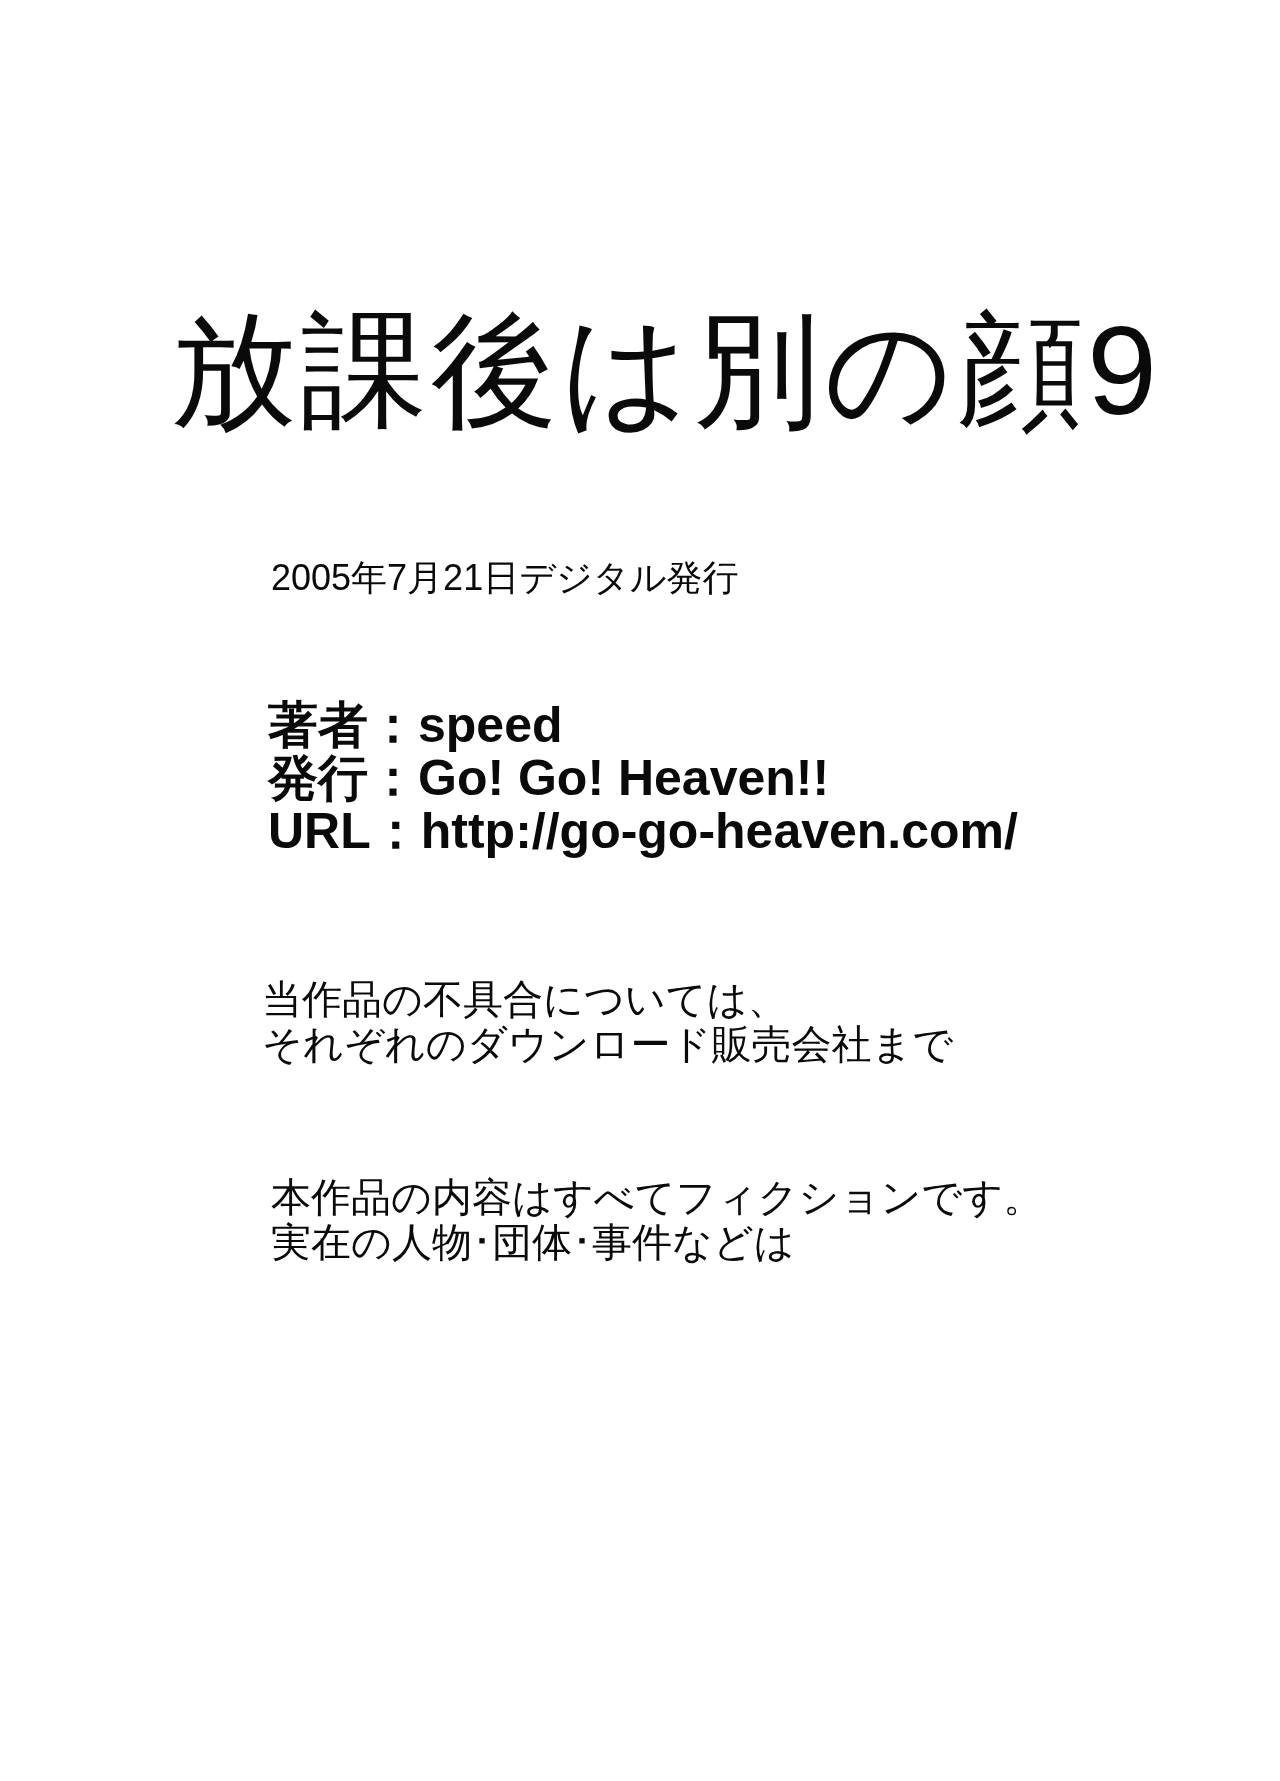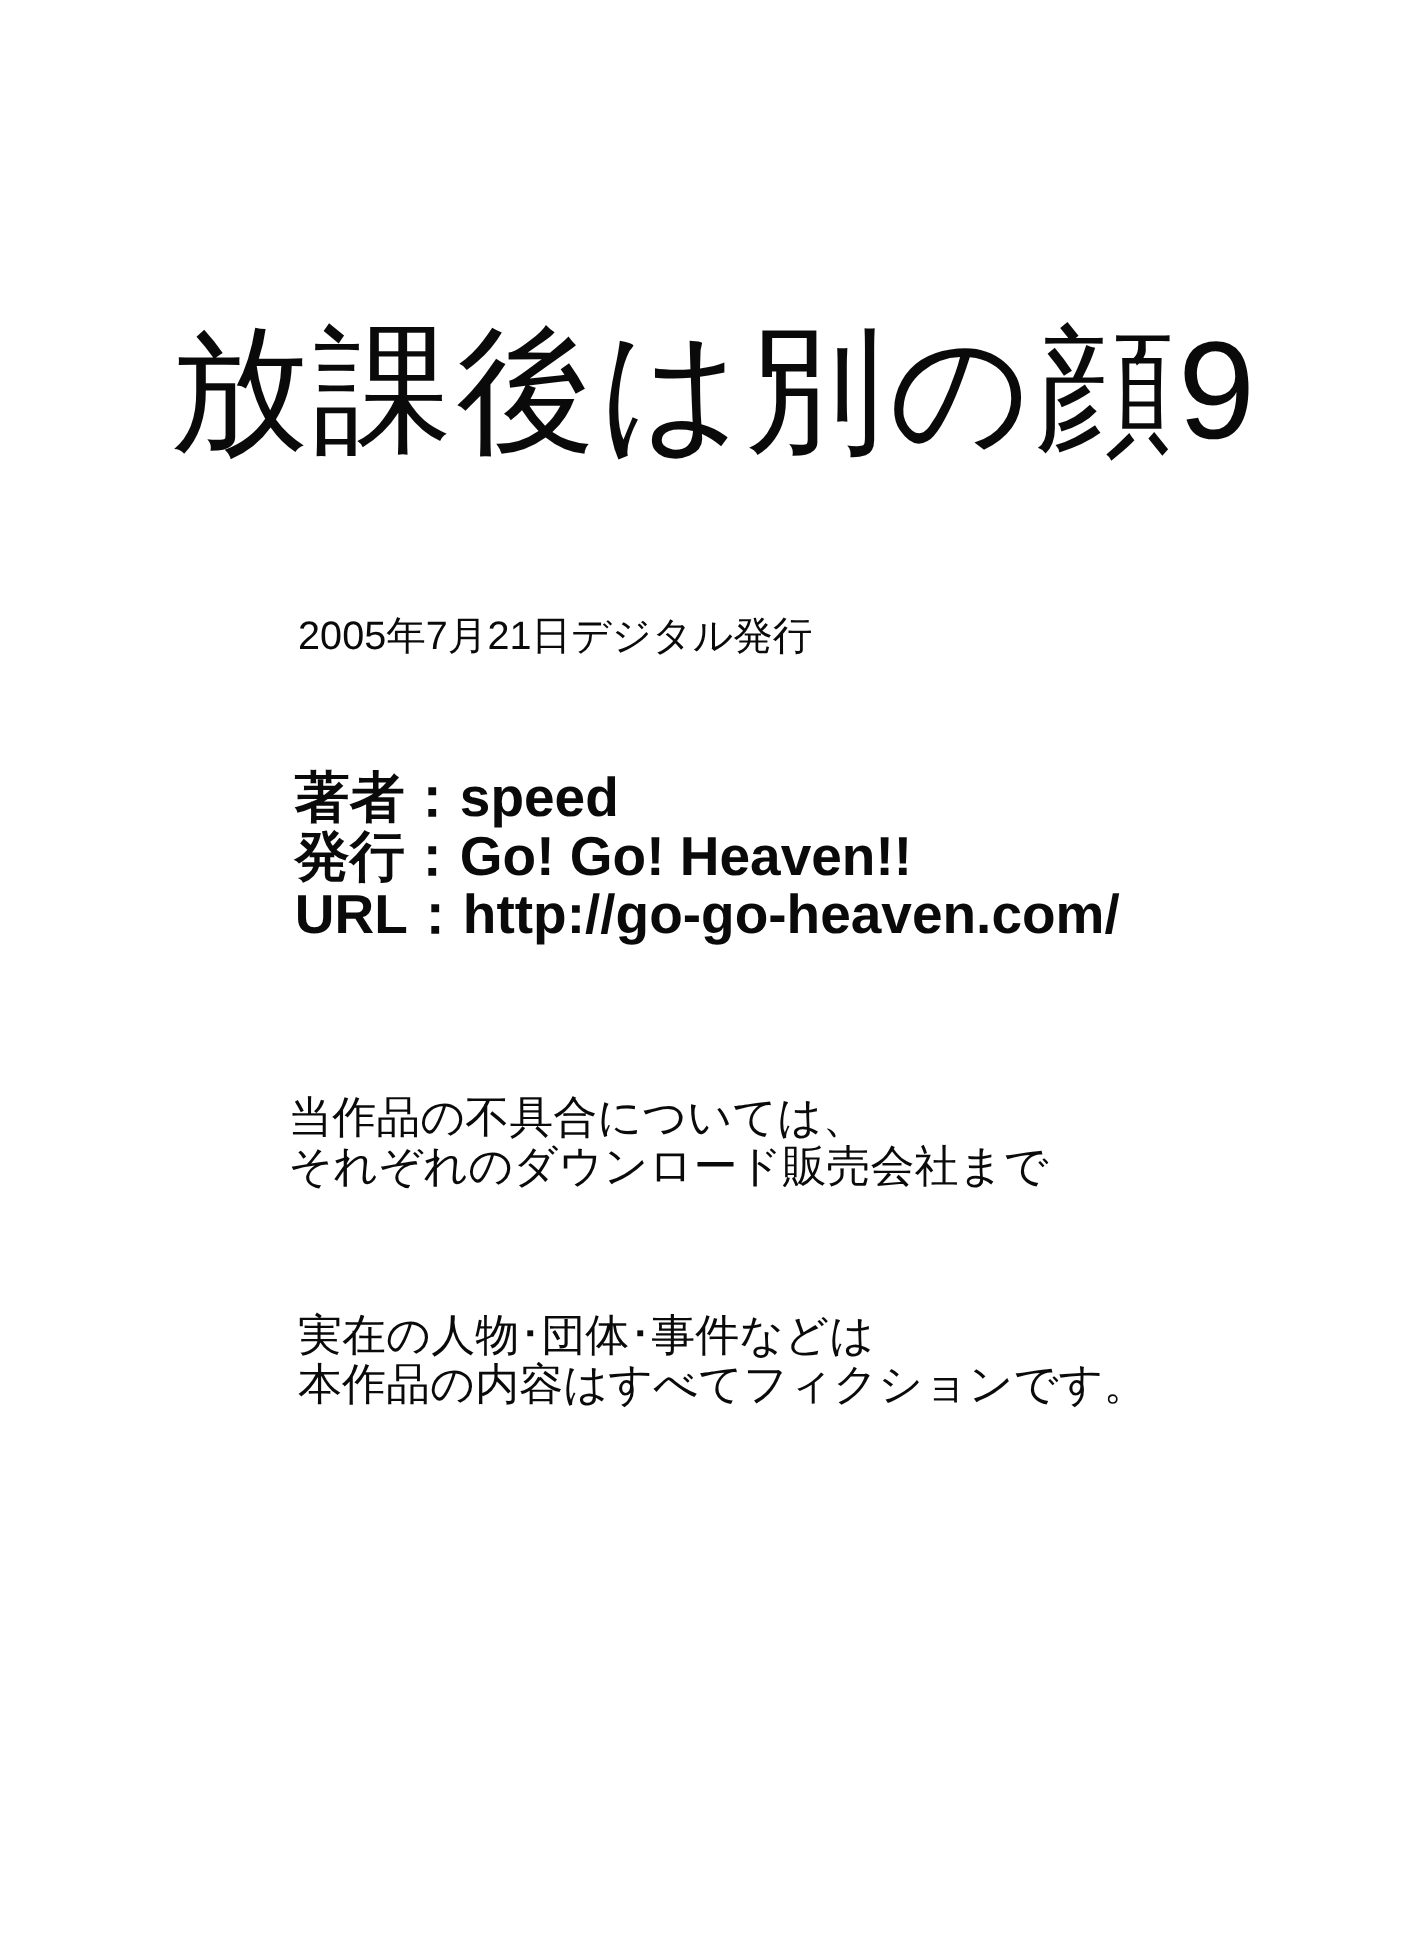--- a/index.html
+++ b/index.html
@@ -13,21 +13,21 @@
     height: 1781px;
     background: #ffffff;
     color: #0a0a0a;
     font-family: "Liberation Sans", "DejaVu Sans", sans-serif;
     overflow: hidden;
   }
   .title {
     position: absolute;
     left: 155px;
     top: 292px;
-    margin: 0;
+    margin: 16px;
     font-size: 126px;
     font-weight: 400;
     letter-spacing: 4px;
     line-height: 1;
     white-space: nowrap;
   }
   .publish-date {
     position: absolute;
     left: 271px;
     top: 560px;
@@ -42,21 +42,20 @@
     font-size: 50px;
     line-height: 53px;
     white-space: nowrap;
     font-weight: bold;
   }
   .notice {
     position: absolute;
     font-size: 40px;
     line-height: 45px;
     white-space: nowrap;
-    margin-top: 17px;
   }
   .notice.support {
     left: 262px;
     top: 977px;
   }
   .notice.fiction {
     left: 271px;
     top: 1175px;
   }
 </style>
@@ -74,17 +73,17 @@
     <div><span>発行</span><span>：</span><span>Go! Go! Heaven!!</span></div>
     <div><span>URL</span><span>：</span><span>http://go-go-heaven.com/</span></div>
   </div>
 
   <div class="notice support">
     <div>当作品の不具合については、</div>
     <div>それぞれのダウンロード販売会社まで</div>
   </div>
 
   <div class="notice fiction">
+    <div>本作品の内容はすべてフィクションです。</div>
     <div>実在の人物･団体･事件などは</div>
-    <div>本作品の内容はすべてフィクションです。</div>
   </div>
 
 </div>
 
 </body></html>

